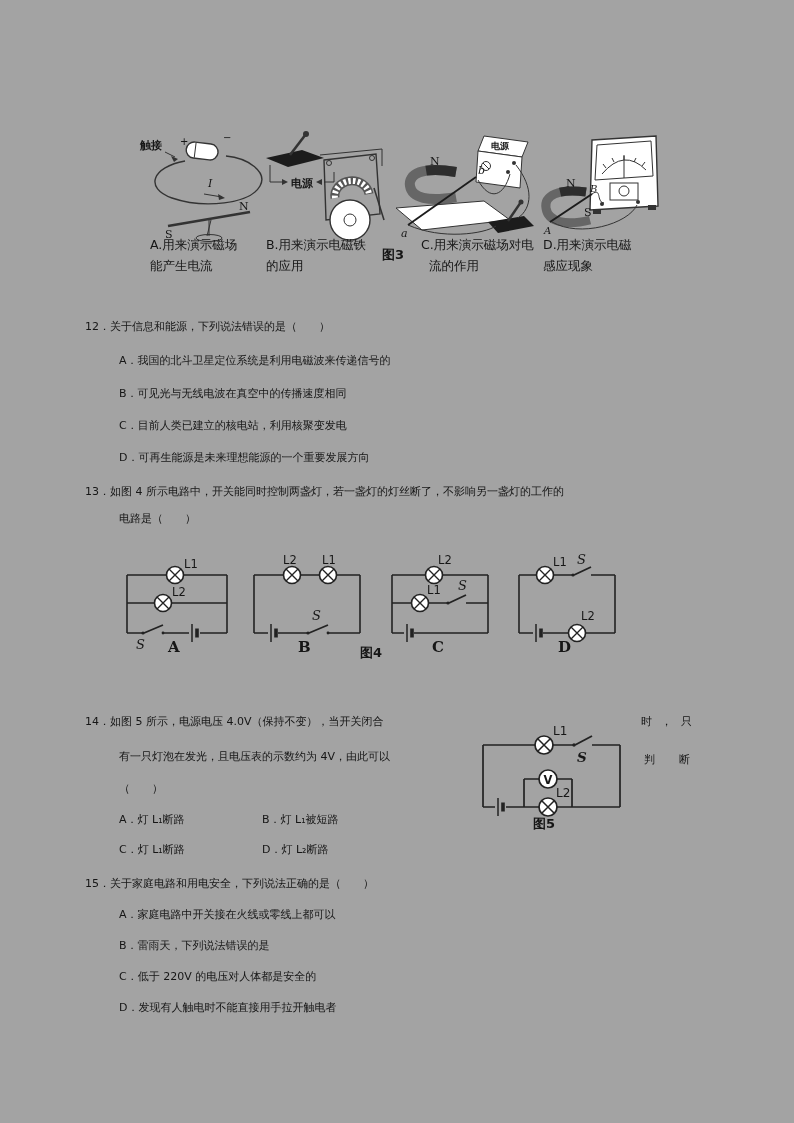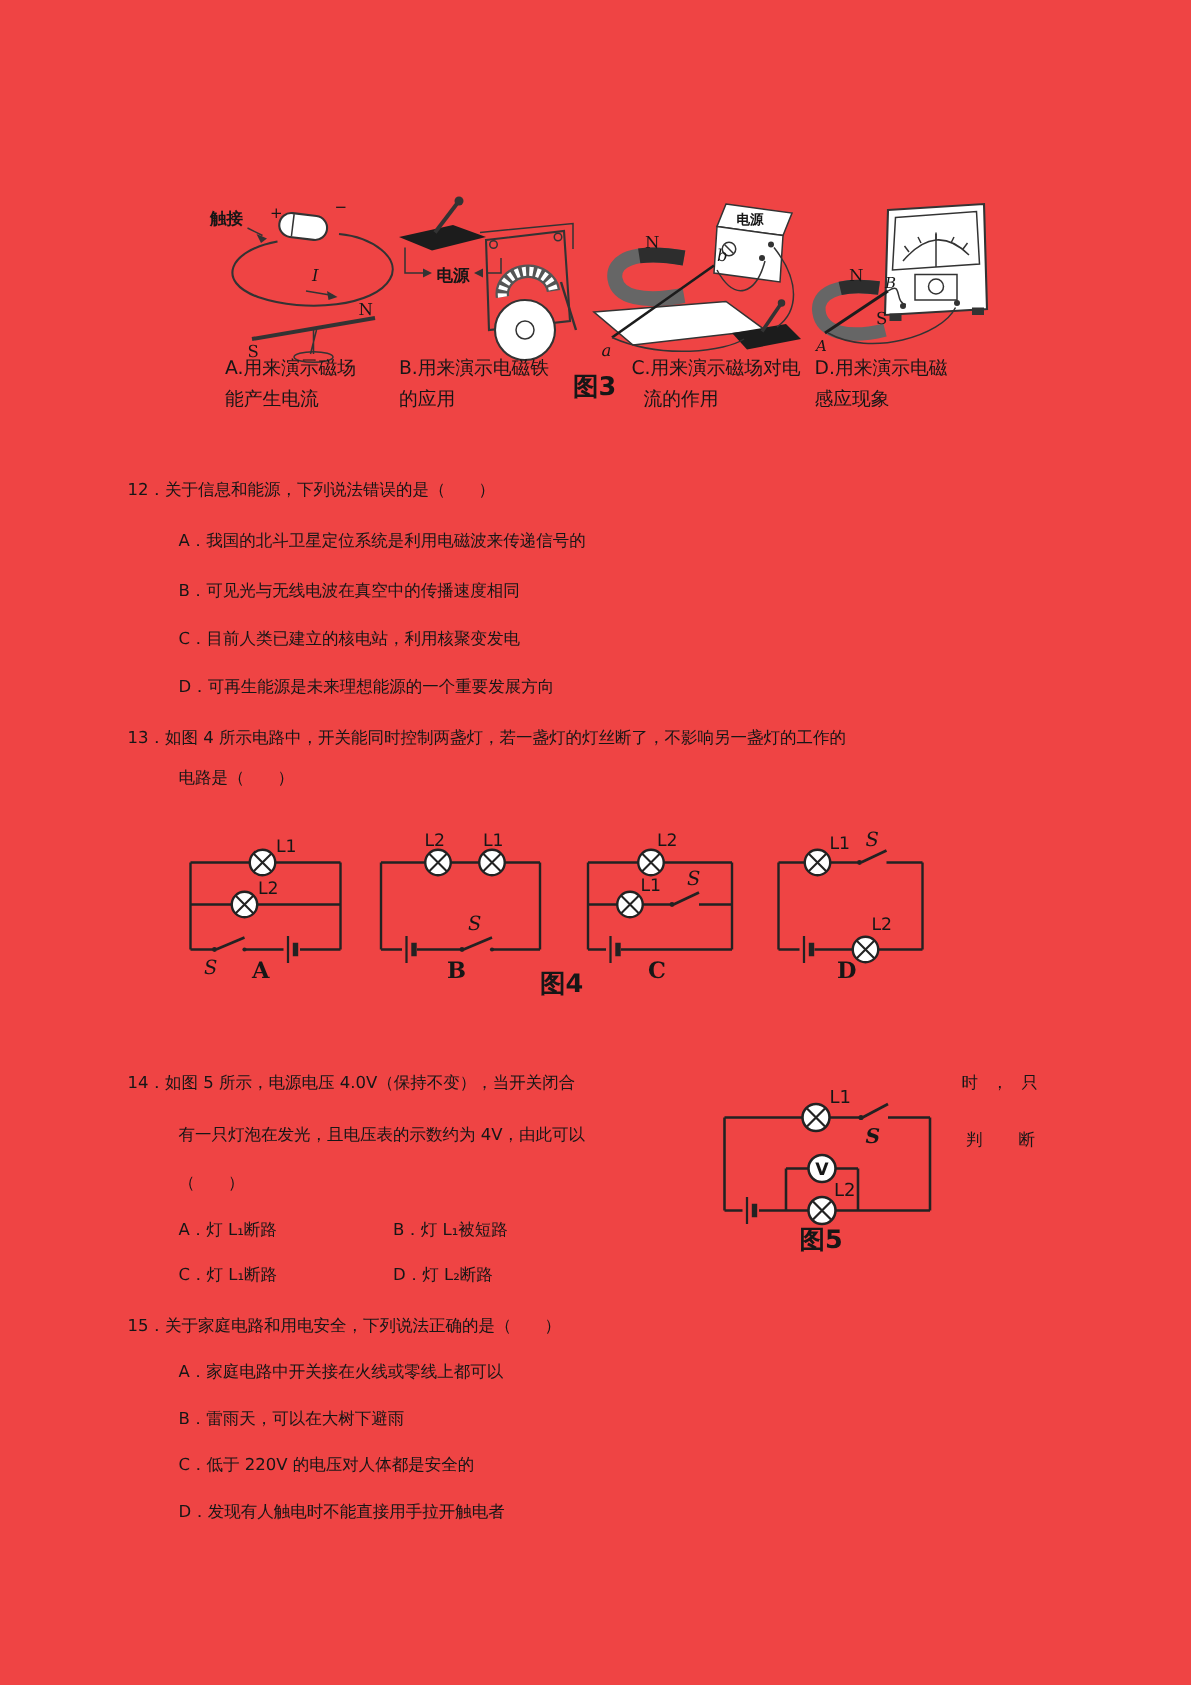--- a/index.html
+++ b/index.html
@@ -1,21 +1,21 @@
 <!DOCTYPE html>
 <html><head>
 <meta charset="utf-8">
 <style>
   *{margin:0;padding:0;box-sizing:border-box}
   body{background:#ffffff}
-  .page{position:relative;width:794px;height:1123px;background:#ef4444;
+  .page{position:relative;width:794px;height:1123px;background:#a3a3a3;
         font-family:"DejaVu Sans","Liberation Sans",sans-serif;color:#161616;overflow:hidden}
   .t{position:absolute;font-size:11px;white-space:nowrap}
   .cap{position:absolute;font-size:12.5px;line-height:21px;text-align:left;white-space:nowrap}
-  .figlab{position:absolute;font-size:17px;font-weight:bold}
+  .figlab{position:absolute;font-size:13px;font-weight:bold}
   .letter{position:absolute;font-size:15px;font-weight:bold;font-family:"DejaVu Serif","Liberation Serif",serif}
   .wrap1{letter-spacing:9px}
   .wrap2{letter-spacing:24px}
   svg{position:absolute;overflow:visible}
   svg text{font-family:"DejaVu Sans","Liberation Sans",sans-serif;fill:#161616}
   .serif-it{font-family:"DejaVu Serif","Liberation Serif",serif;font-style:italic}
   .serif{font-family:"DejaVu Serif","Liberation Serif",serif}
 </style>
 </head>
 <body>
@@ -285,17 +285,17 @@
   </svg>
   <div class="figlab" style="left:533px;top:815px">图5</div>
 
   <div class="t" style="left:119px;top:812px">A．灯 L₁断路</div>
   <div class="t" style="left:262px;top:812px">B．灯 L₁被短路</div>
   <div class="t" style="left:119px;top:842px">C．灯 L₁断路</div>
   <div class="t" style="left:262px;top:842px">D．灯 L₂断路</div>
 
   <div class="t" style="left:85px;top:876px">15．关于家庭电路和用电安全，下列说法正确的是（　　）</div>
   <div class="t" style="left:119px;top:907px">A．家庭电路中开关接在火线或零线上都可以</div>
-  <div class="t" style="left:119px;top:938px">B．雷雨天，可以在大树下避雨</div>
+  <div class="t" style="left:119px;top:938px">B．雷雨天，下列说法错误的是</div>
   <div class="t" style="left:119px;top:969px">C．低于 220V 的电压对人体都是安全的</div>
   <div class="t" style="left:119px;top:1000px">D．发现有人触电时不能直接用手拉开触电者</div>
 
 </div>
 
 </body></html>

